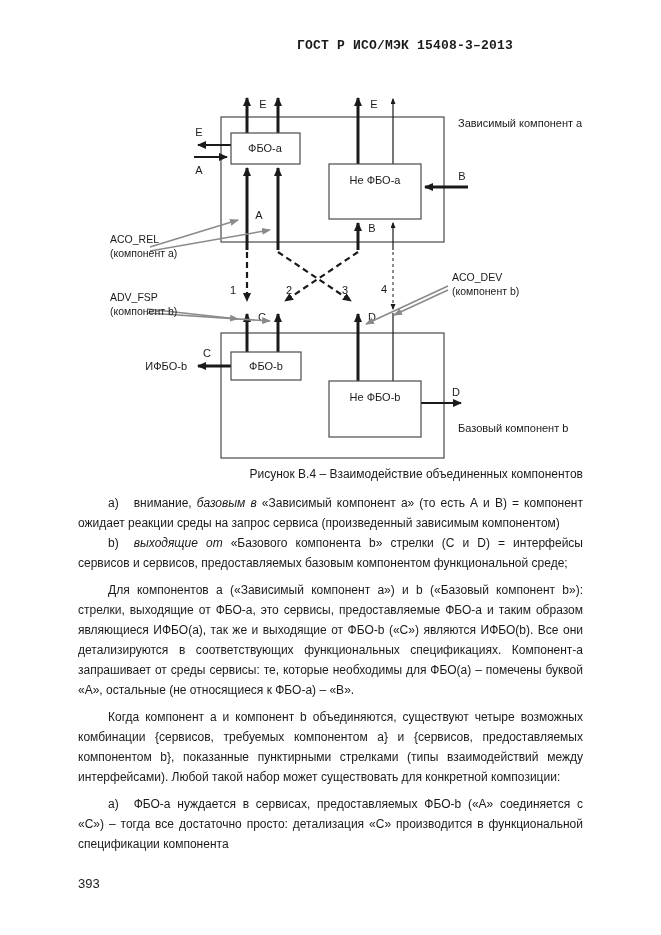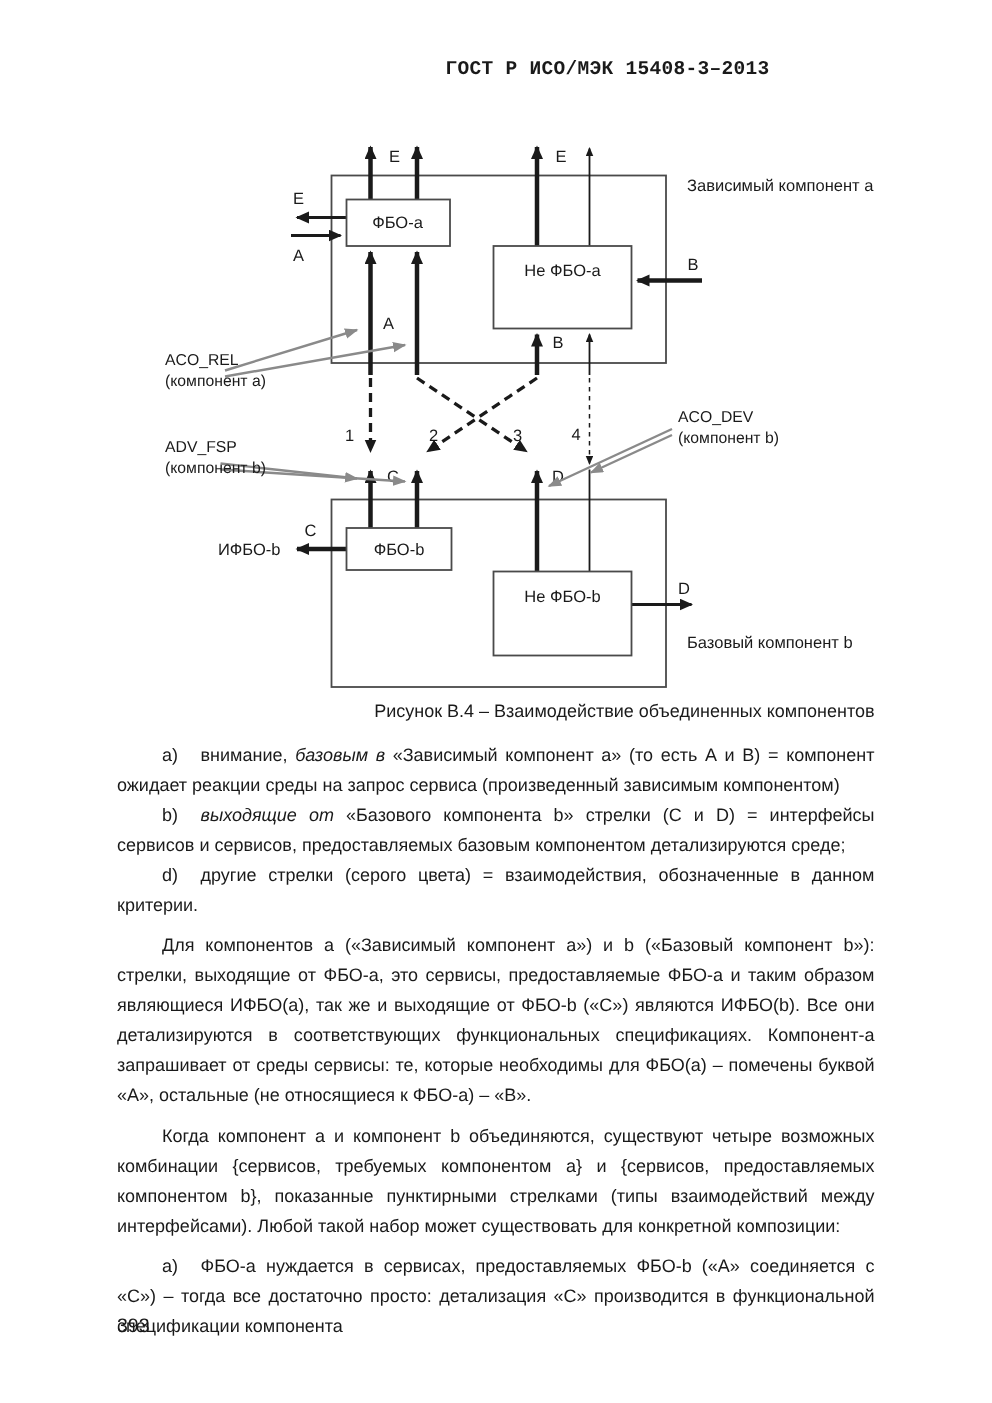--- a/index.html
+++ b/index.html
@@ -121,24 +121,23 @@
   <rect x="329" y="301" width="92" height="56" fill="#fff" stroke="#4a4a4a" stroke-width="1.2"></rect>
   <text class="dg-lab" x="375" y="321" text-anchor="middle">Не ФБО-b</text>
 </svg>
 </div>
 
 <div class="text-col">
   <p class="caption">Рисунок В.4 – Взаимодействие объединенных компонентов</p>
 
   <p class="item"><span class="lbl">a)</span><span>внимание, </span><span class="it">базовым в</span><span> «Зависимый компонент а» (то есть А и В) = компонент ожидает реакции среды на запрос сервиса (произведенный зависимым компонентом)</span></p>
 
-  <p class="item"><span class="lbl">b)</span><span class="it">выходящие от</span><span> «Базового компонента b» стрелки (С и D) = интерфейсы сервисов и сервисов, предоставляемых базовым компонентом детализируются среде;</span></p>
+  <p class="item"><span class="lbl">b)</span><span class="it">выходящие от</span><span> «Базового компонента b» стрелки (С и D) = интерфейсы сервисов и сервисов, предоставляемых базовым компонентом функциональной среде;</span></p>
 
 
-  <p class="item"><span class="lbl">d)</span><span>другие стрелки (серого цвета) = взаимодействия, обозначенные в данном критерии.</span></p>
 
 
   <p class="para">Для компонентов а («Зависимый компонент а») и b («Базовый компонент b»): стрелки, выходящие от ФБО-а, это сервисы, предоставляемые ФБО-а и таким образом являющиеся ИФБО(а), так же и выходящие от ФБО-b («С») являются ИФБО(b). Все они детализируются в соответствующих функциональных спецификациях. Компонент-а запрашивает от среды сервисы: те, которые необходимы для ФБО(а) – помечены буквой «А», остальные (не относящиеся к ФБО-а) – «В».</p>
 
   <p class="para">Когда компонент а и компонент b объединяются, существуют четыре возможных комбинации {сервисов, требуемых компонентом а} и {сервисов, предоставляемых компонентом b}, показанные пунктирными стрелками (типы взаимодействий между интерфейсами). Любой такой набор может существовать для конкретной композиции:</p>
 
   <p class="item gap-top"><span class="lbl">a)</span><span>ФБО-а нуждается в сервисах, предоставляемых ФБО-b («А» соединяется с «С») – тогда все достаточно просто: детализация «С» производится в функциональной спецификации компонента</span></p>
 </div>
 
 <div class="page-num">393</div>

